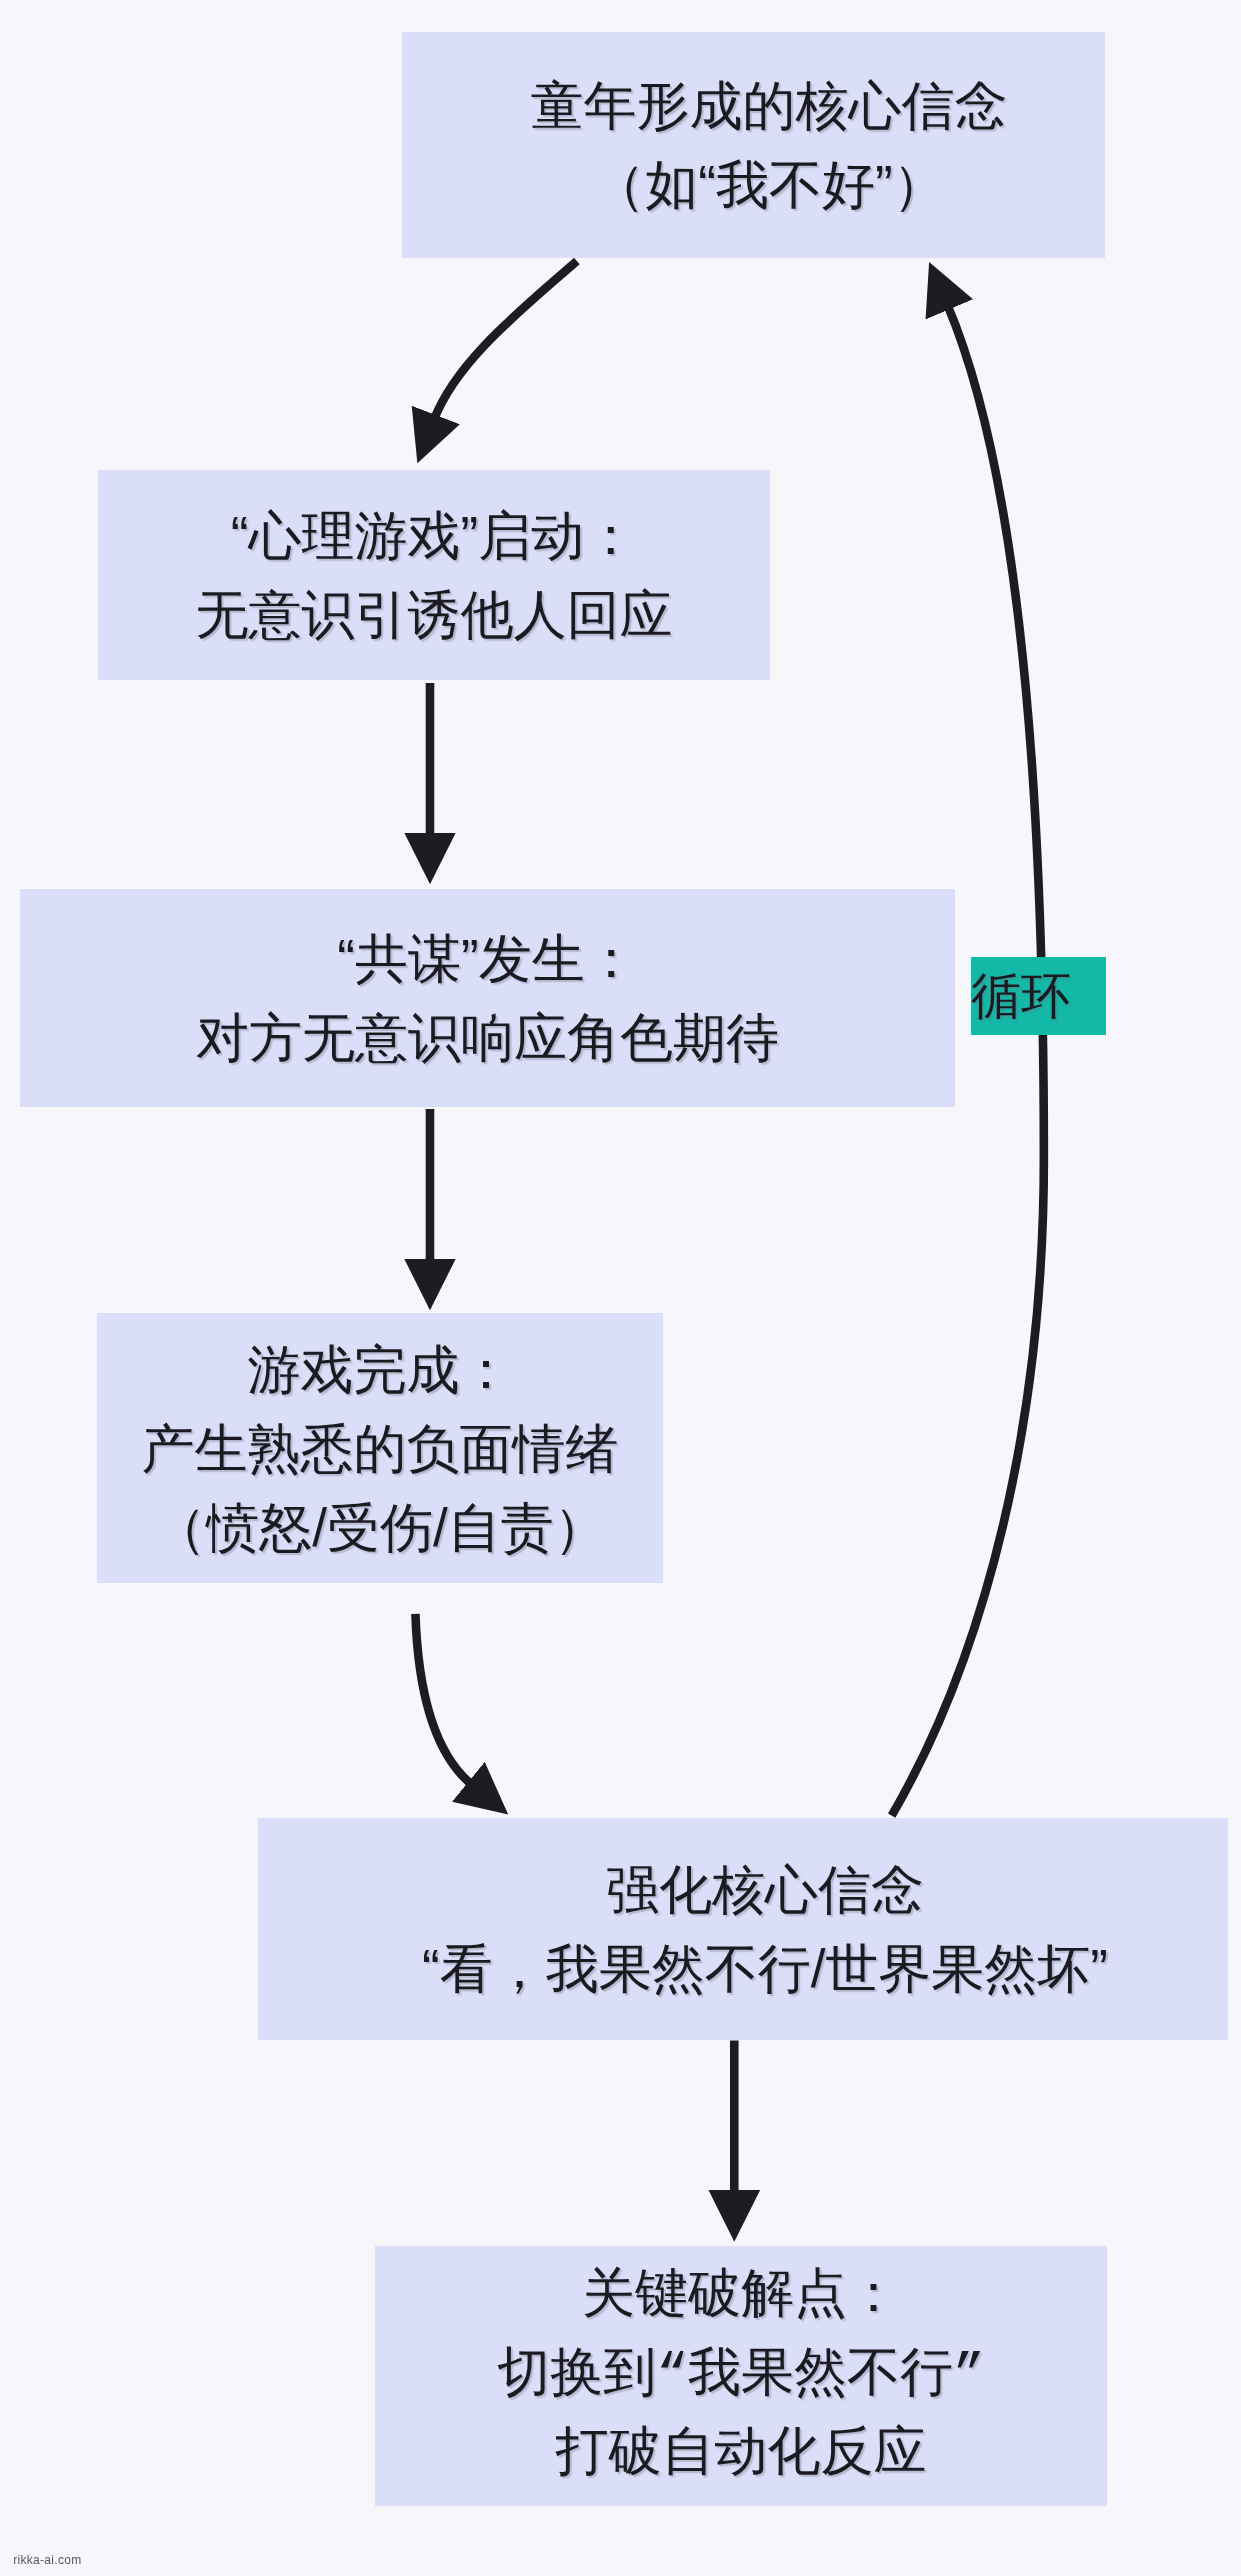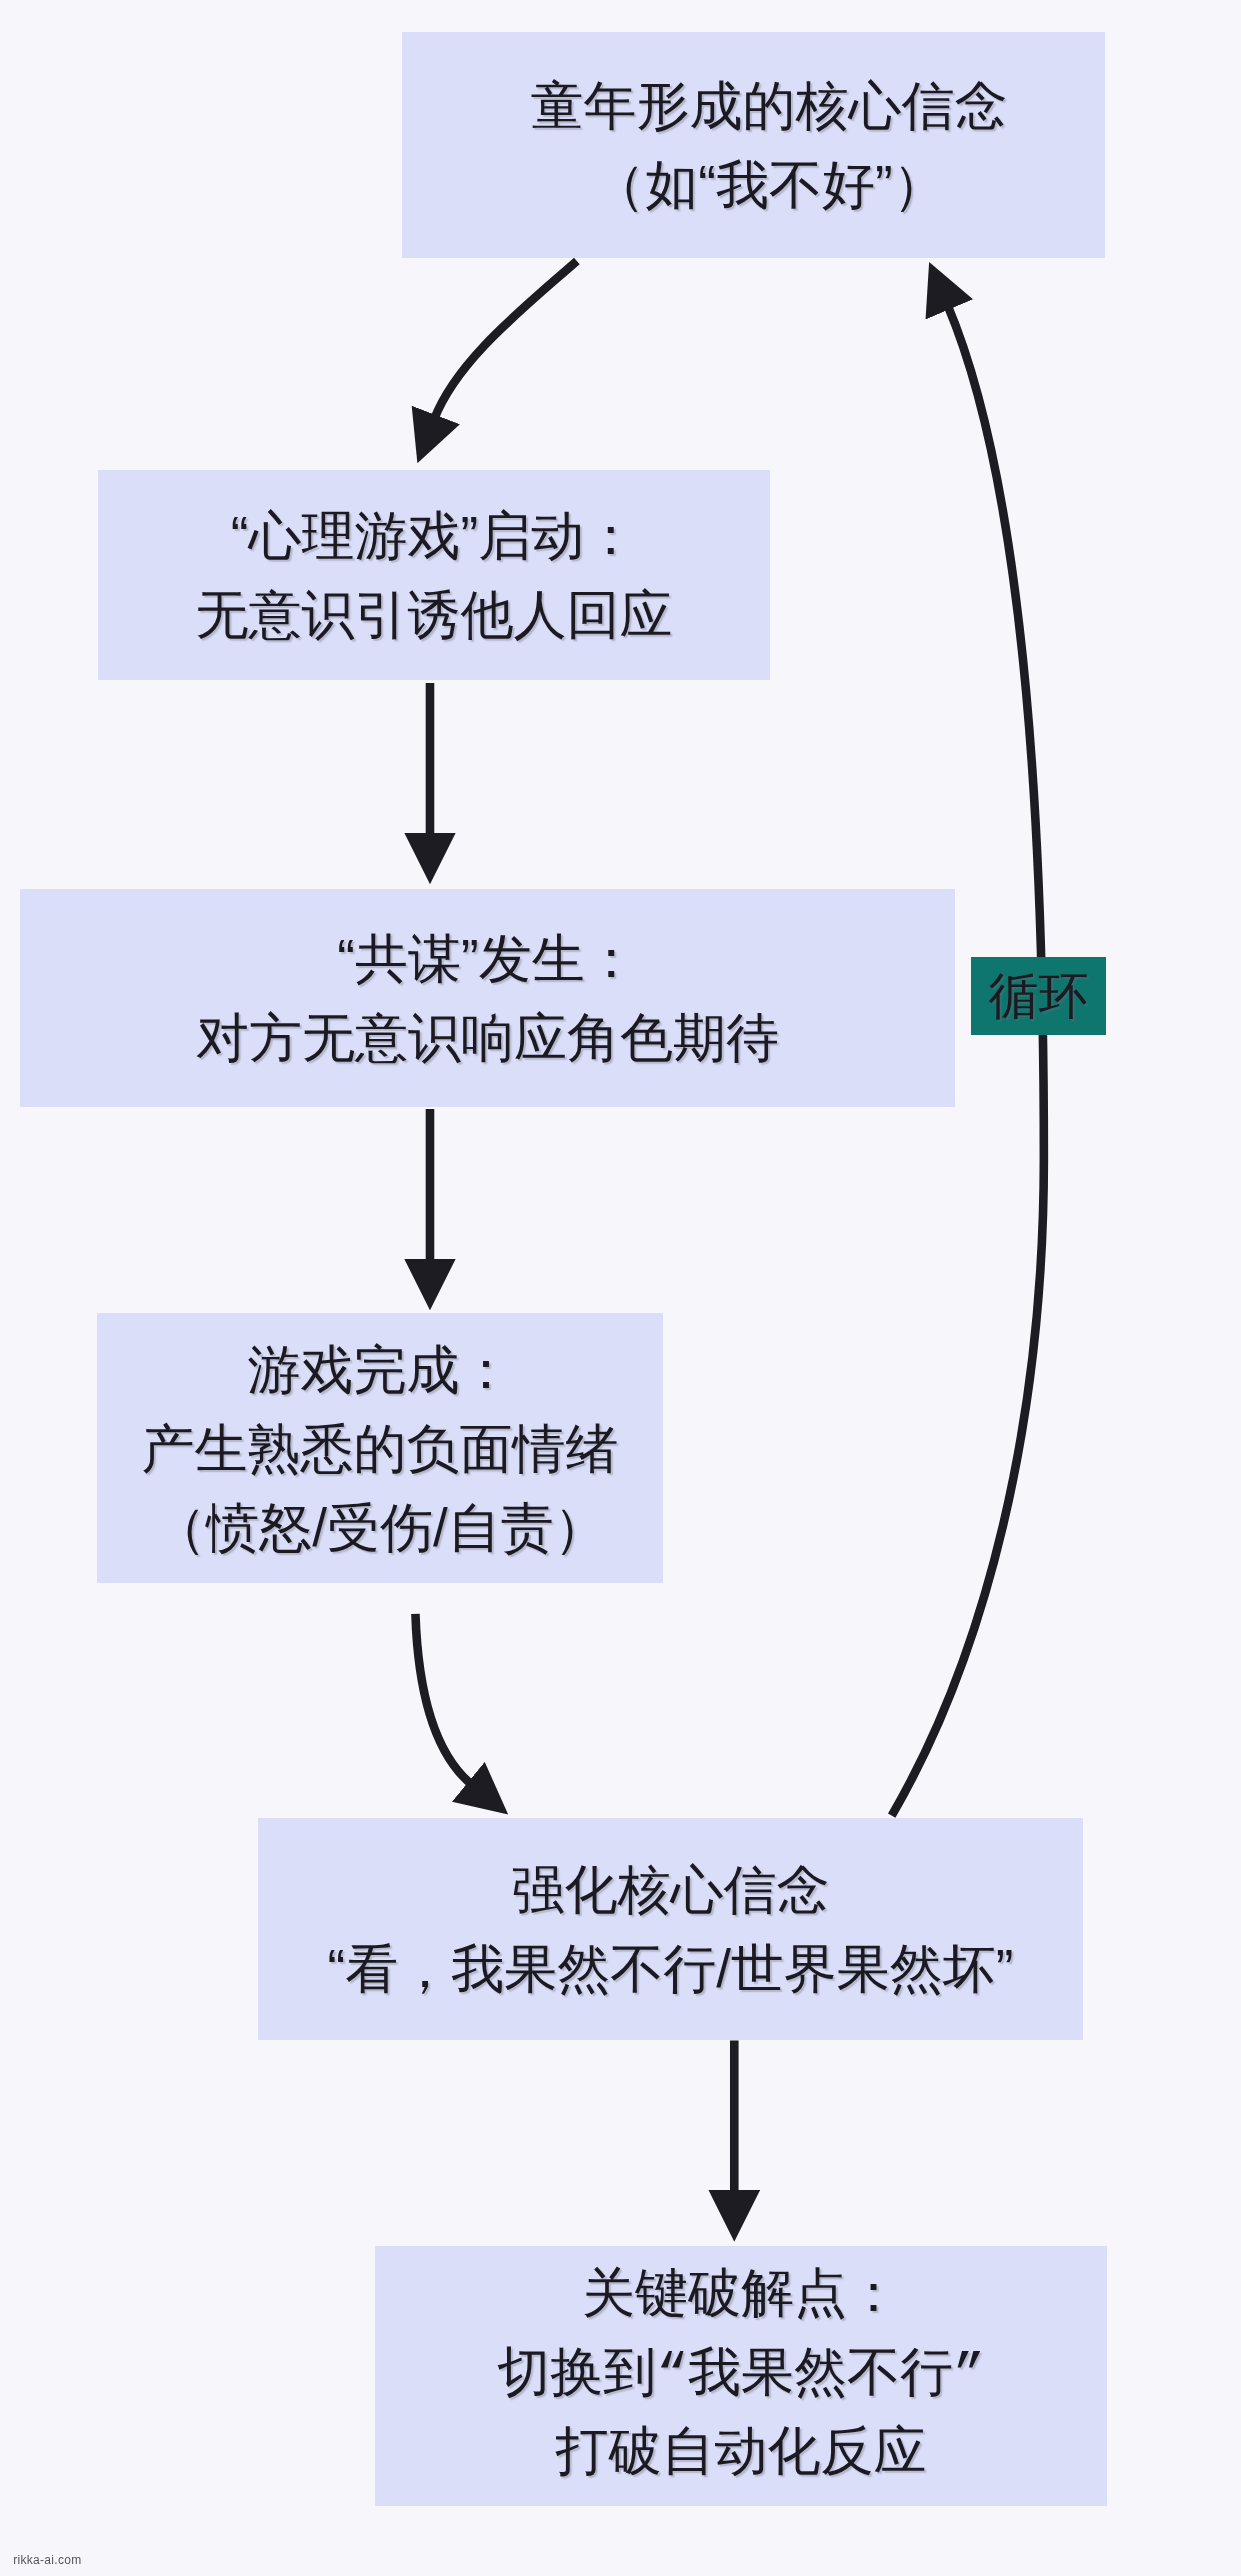--- a/index.html
+++ b/index.html
@@ -38,31 +38,31 @@
     font-size: 53px;
     line-height: 79px;
     font-weight: 500;
     text-shadow: 2px 2px 1.3px rgba(110,110,130,0.35);
   }
   .node .line { white-space: nowrap; }
   .node-1 { left: 402px;  top: 32px;   width: 672px; height: 226px; padding-left: 31px; }
   .node-2 { left: 98px;  top: 470px;  width: 672px; height: 210px; }
   .node-3 { left: 20px;   top: 889px; width: 935px; height: 218px; }
   .node-4 { left: 97px;  top: 1313px; width: 566px;  height: 270px; }
-  .node-5 { left: 258px;  top: 1818px; width: 825px; height: 222px; }
+  .node-5 { left: 258px;  top: 1818px; width: 926px; height: 222px; padding-left: 44px; }
   .node-6 { left: 375px;  top: 2246px; width: 732px; height: 260px; font-family: Liberation Mono, monospace; }
   .loop-label {
     position: absolute;
     left: 971px; top: 957px;
     width: 135px; height: 78px;
-    background: #0f766e;
+    background: #14b8a6;
     color: #1a1a20;
     font-size: 50px;
     line-height: 78px;
-    text-align: center;
+    text-align: left;
     font-weight: 500;
     text-shadow: 2px 2px 1.3px rgba(110,110,130,0.35);
     white-space: nowrap;
   }
   .watermark {
     position: absolute;
     left: 13.2px; top: 2553px;
     font-size: 12px;
     color: #55555e;
     letter-spacing: 0.3px;

